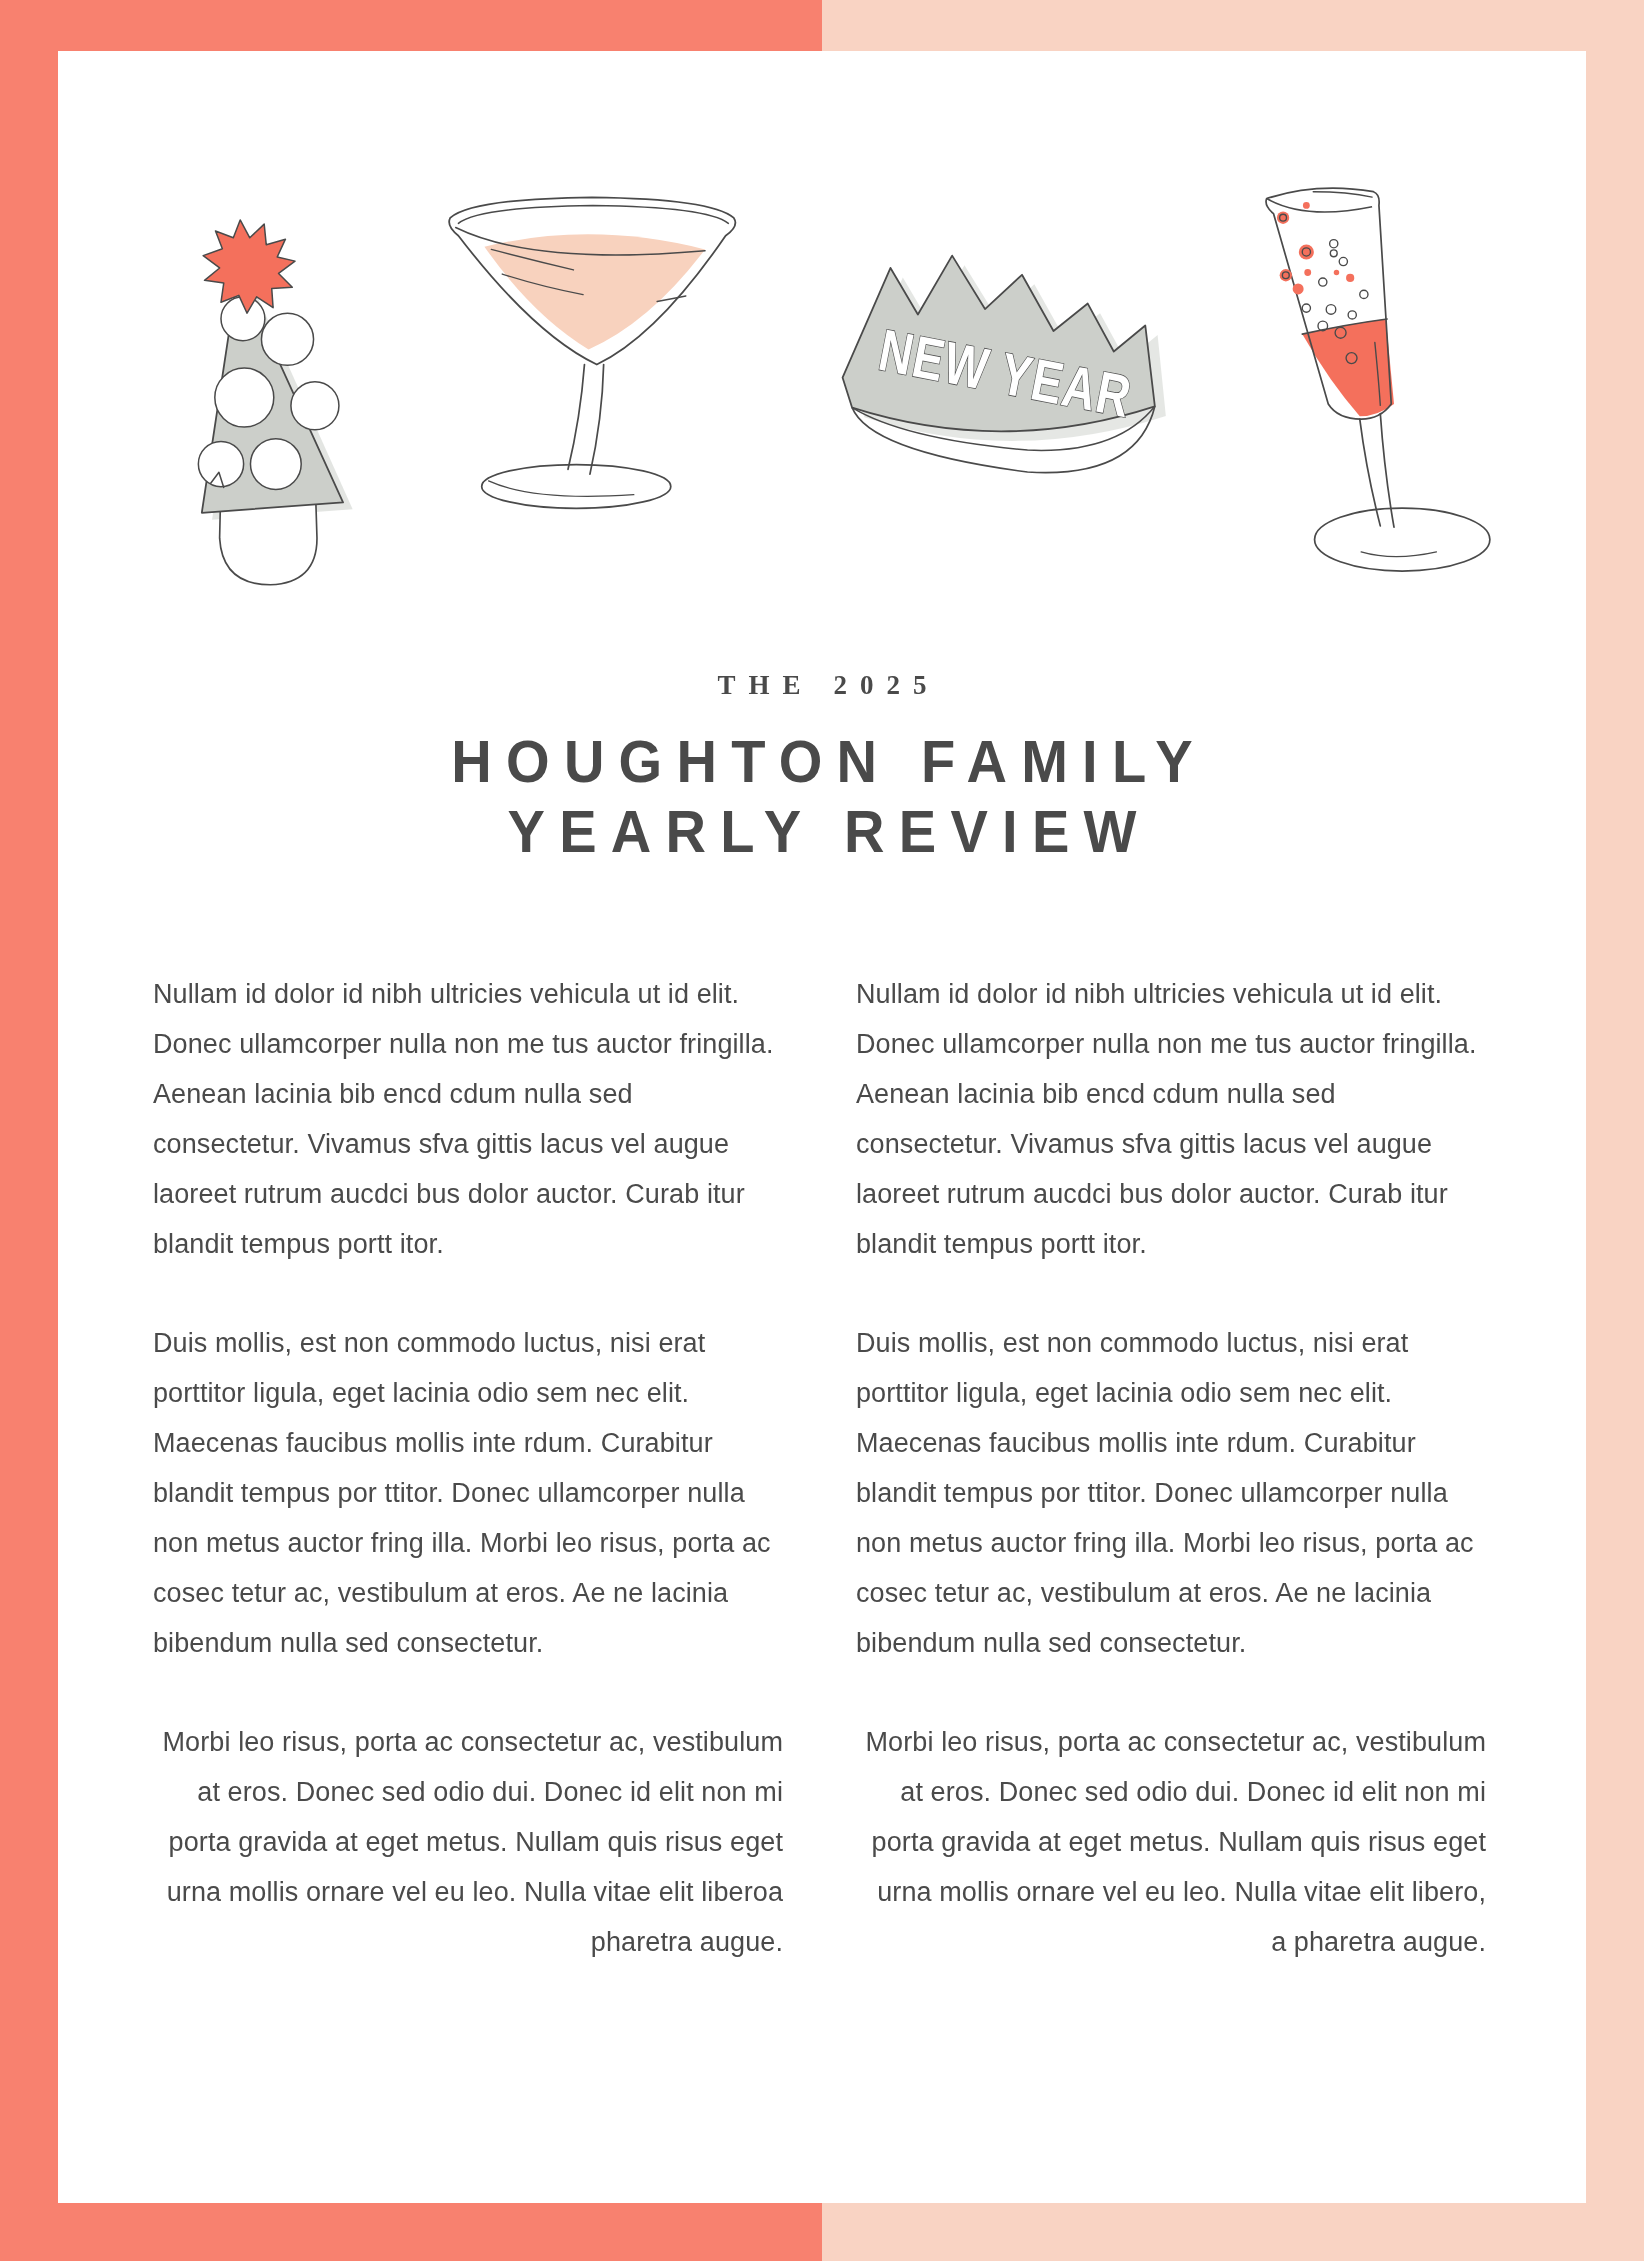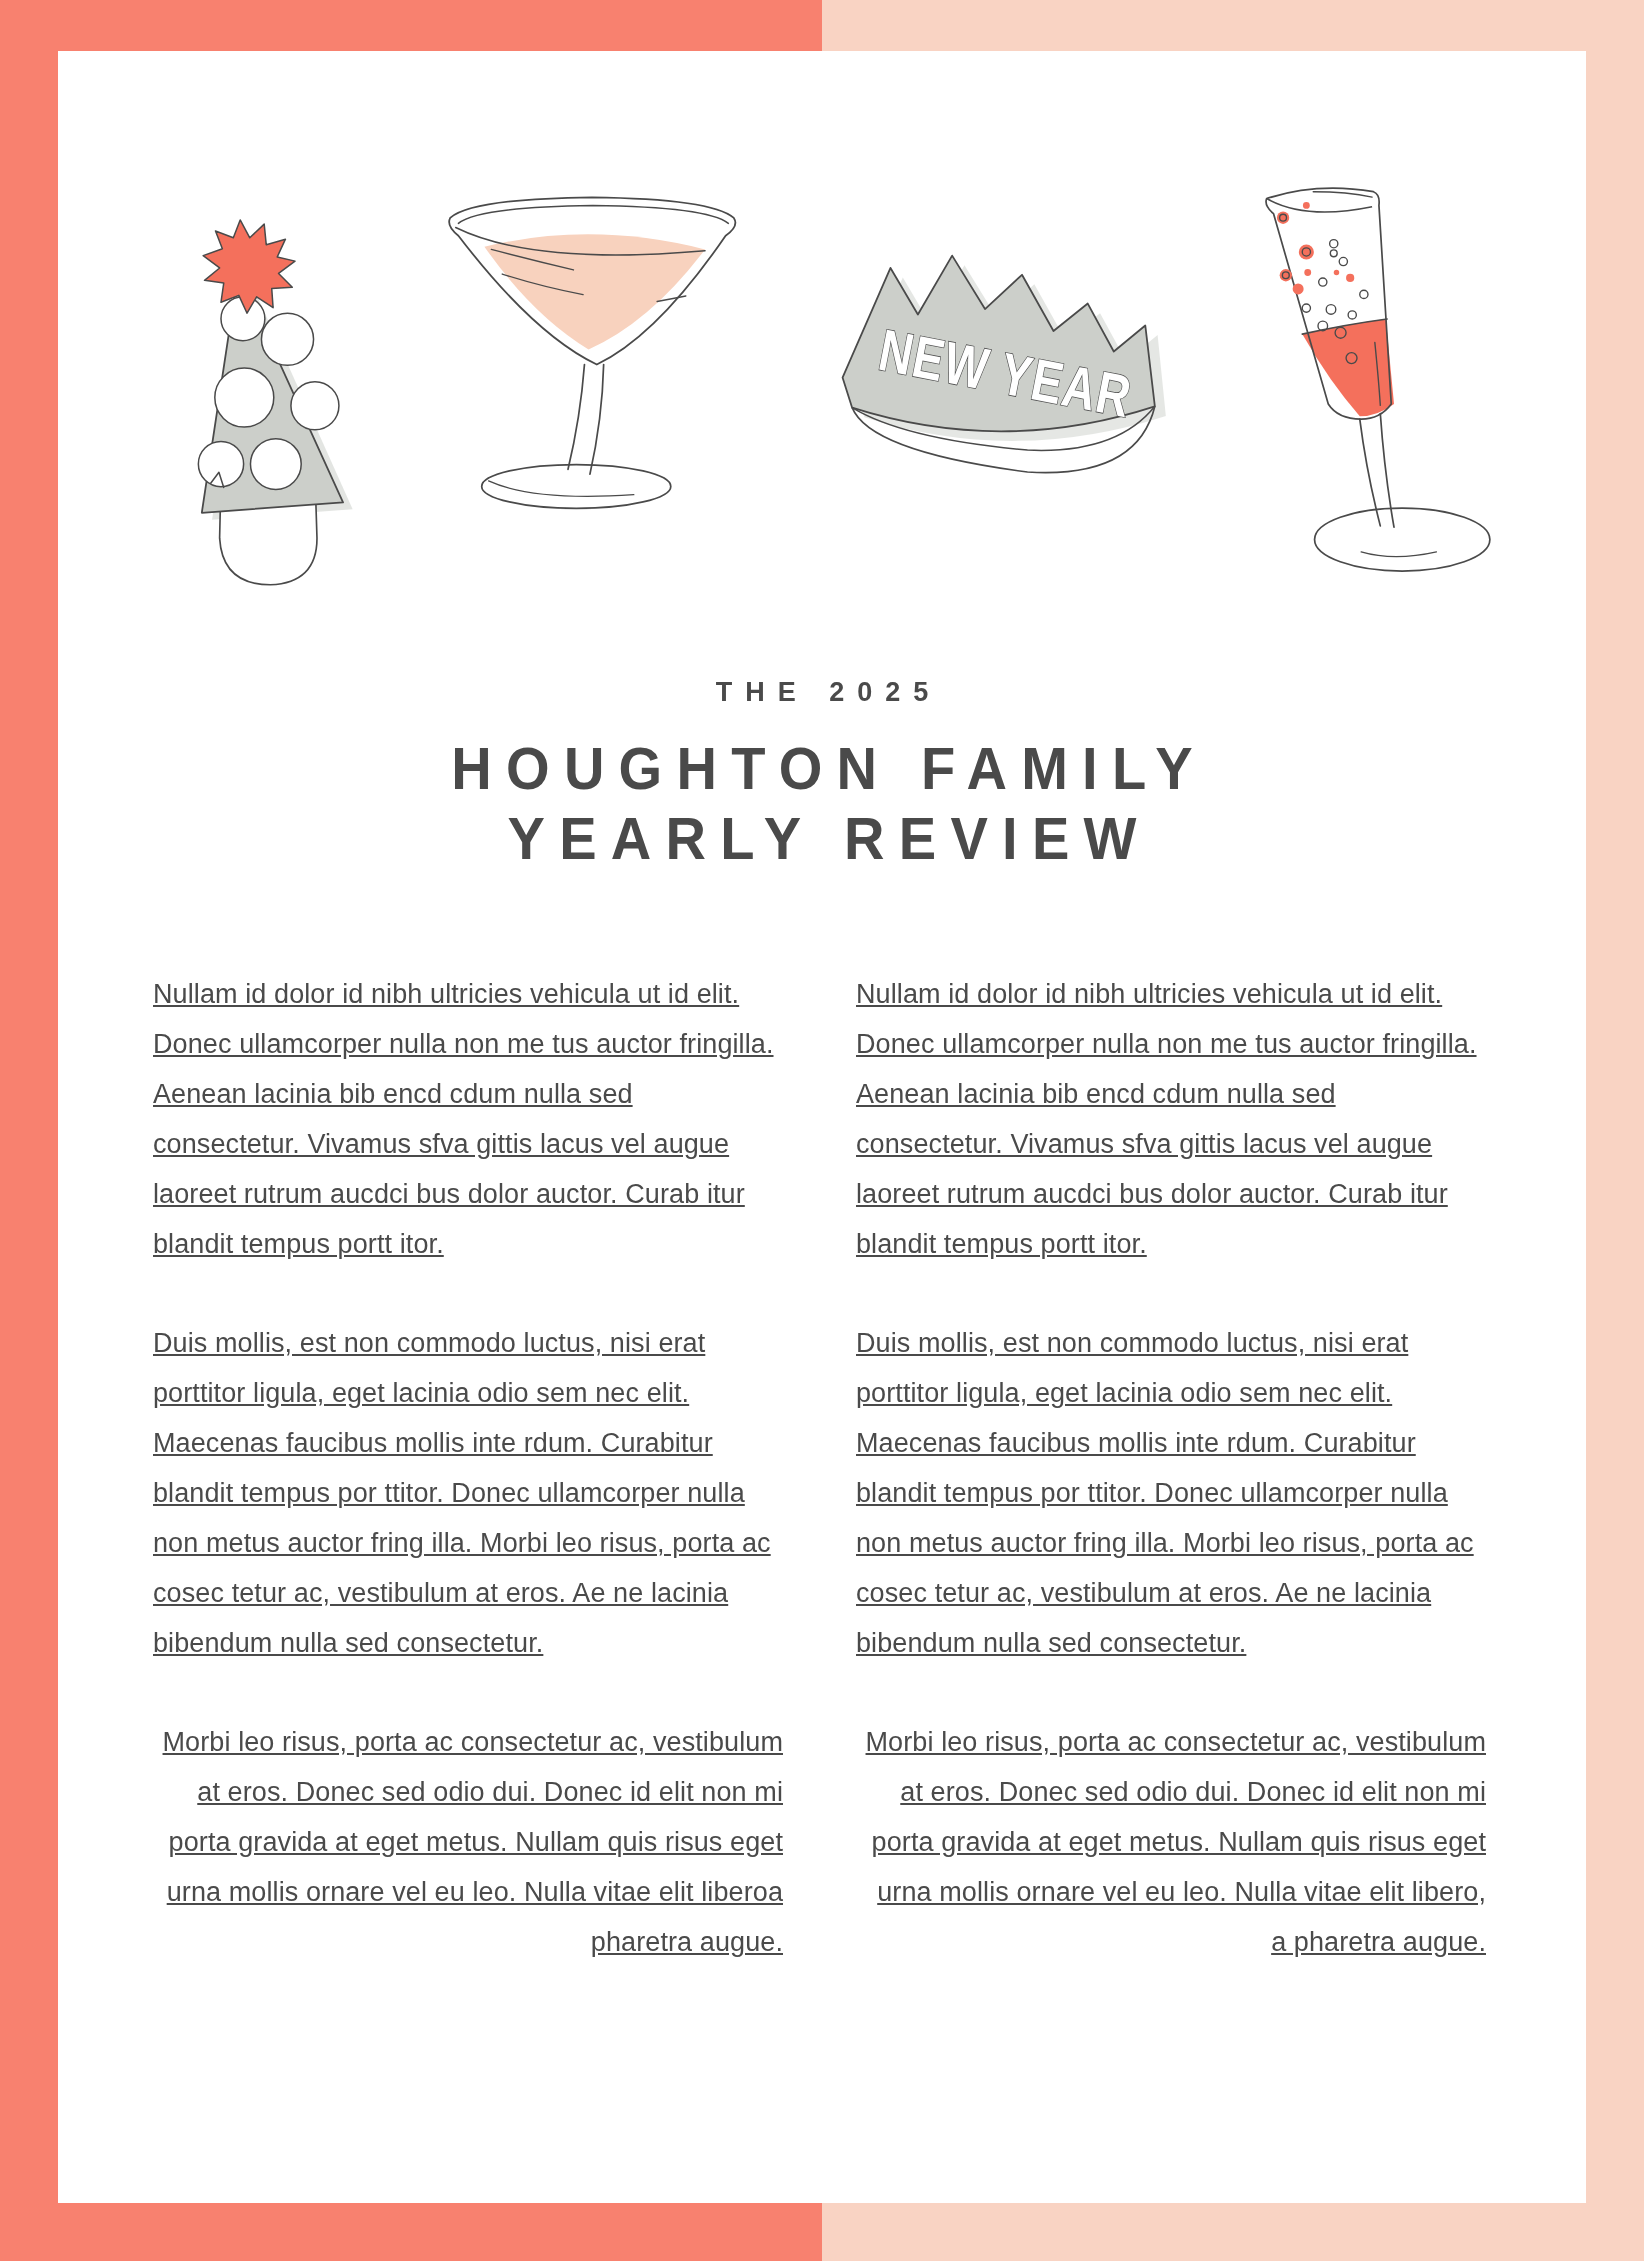--- a/index.html
+++ b/index.html
@@ -66,28 +66,28 @@
 
   
   .heading-block {
     position: absolute;
     left: 0;
     top: 613px;
     width: 1528px;
     text-align: center;
   }
   .eyebrow {
-    font-family: Liberation Sans, sans-serif;
+    font-family: Liberation Serif, serif;
     font-size: 27px;
     font-weight: bold;
     letter-spacing: 13px;
     color: #4A4A4A;
     text-indent: 13px;
     line-height: 1.0;
-    margin: 15px;
+    margin: 8px;
   }
   .title-line {
     font-family: "Liberation Sans", sans-serif;
     font-size: 59px;
     font-weight: bold;
     letter-spacing: 15px;
     color: #4A4A4A;
     text-indent: 15px;
     line-height: 1.03;
     margin: 0;
@@ -112,21 +112,20 @@
   .column {
     width: 630px;
   }
   .column p {
     font-family: "Liberation Sans", sans-serif;
     font-size: 27px;
     line-height: 50px;
     color: #4A4A4A;
     margin: 0 0 49px 0;
     letter-spacing: 0.1px;
-    text-decoration: underline;
   }
   .column p:last-child { margin-bottom: 0; text-align: right; }
 </style>
 </head>
 <body>
 
 <div id="poster">
 
   <div class="bg-left"></div>
   <div class="bg-right"></div>

